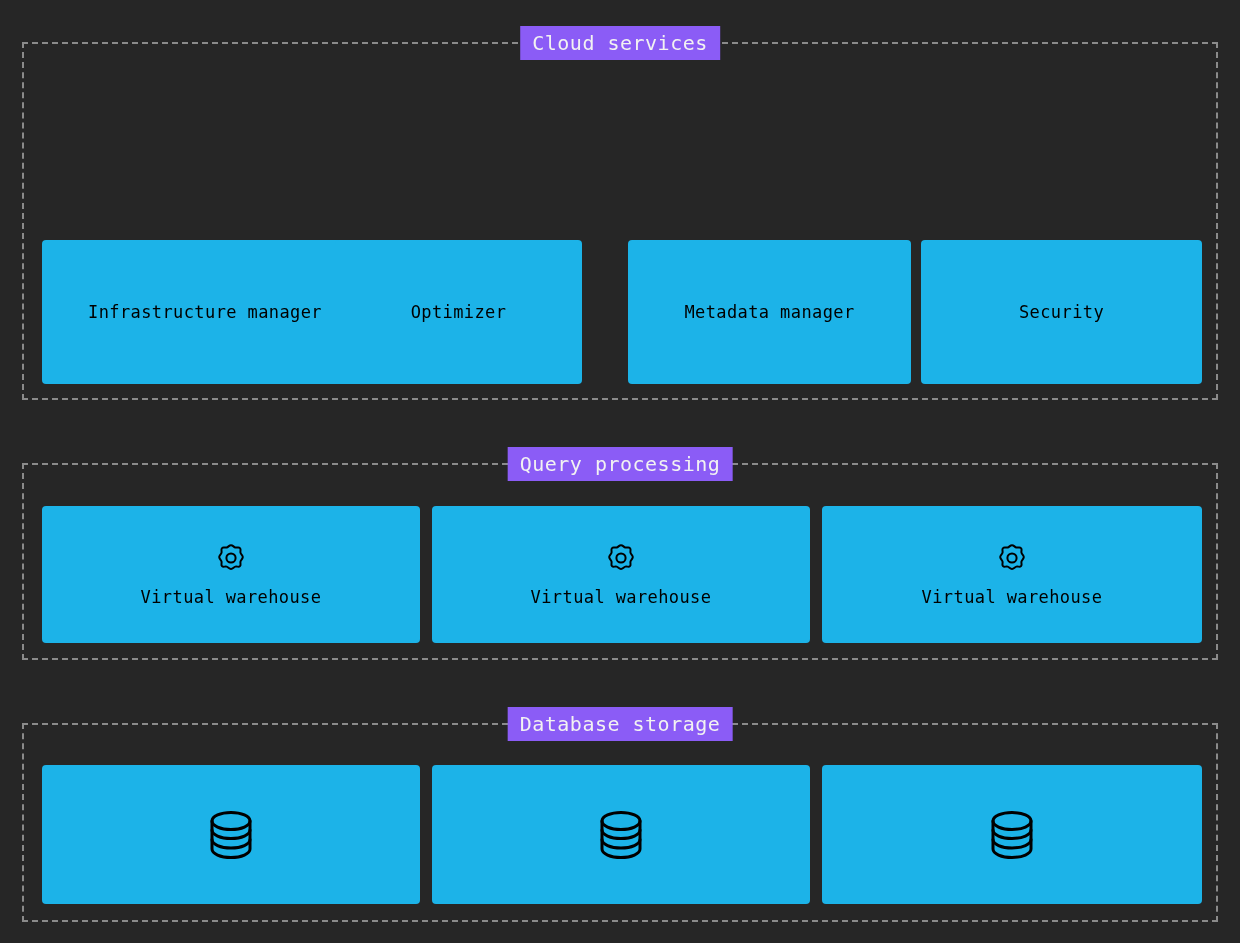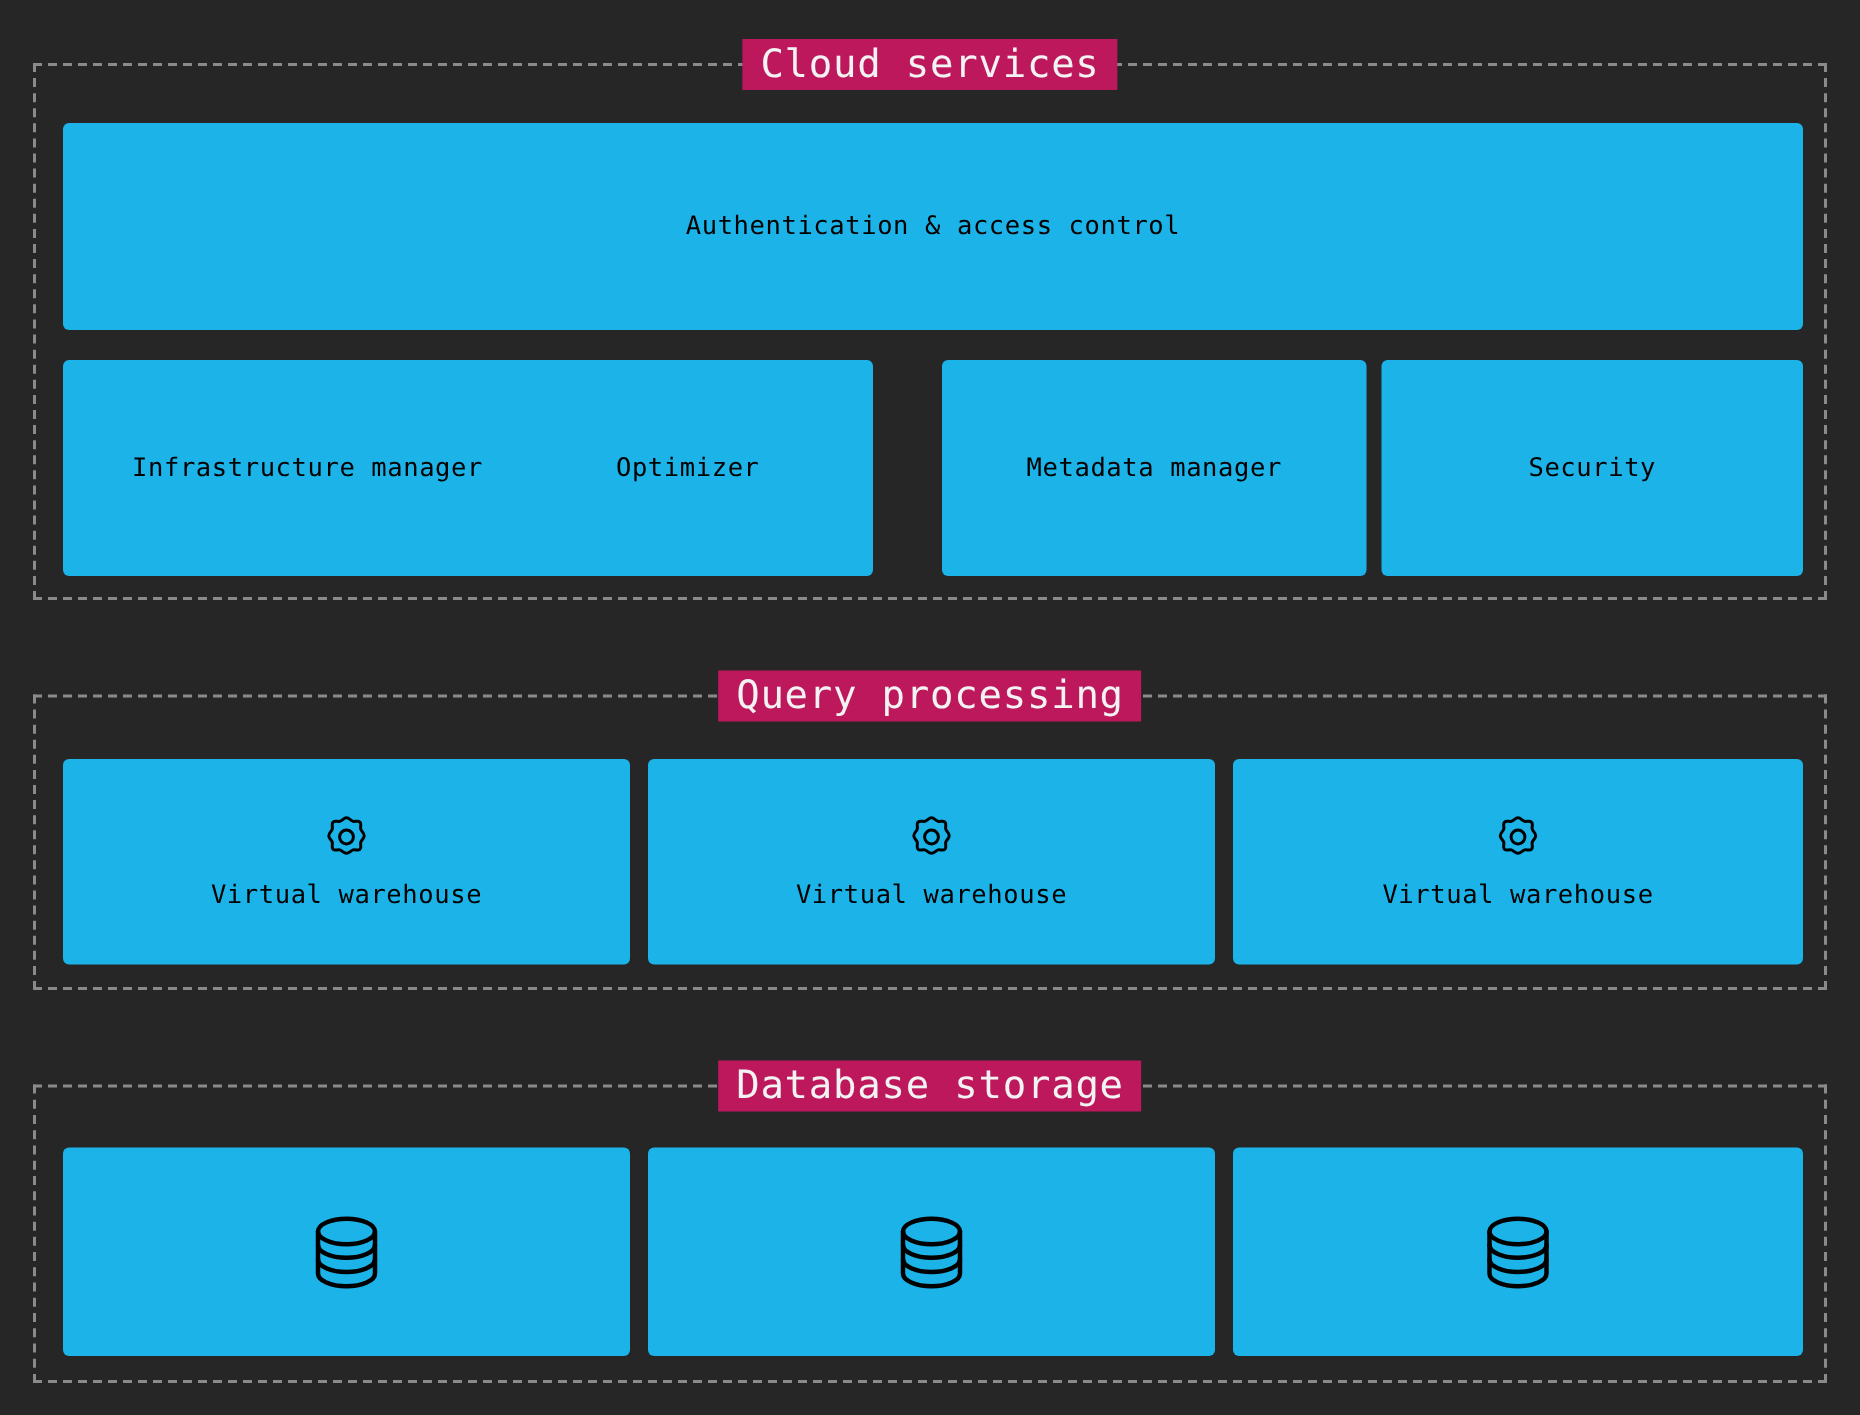--- a/index.html
+++ b/index.html
@@ -30,23 +30,23 @@
     box-sizing: border-box;
     border: 2px dashed #8a8a8a;
     background: transparent;
   }
 
   .group-title {
     position: absolute;
     top: -18px;
     left: 50%;
     transform: translateX(-50%);
-    background: #be185d;
+    background: #8b5cf6;
     color: #f2f2f2;
-    font-size: 26px;
+    font-size: 20px;
     line-height: 34px;
     letter-spacing: 0.5px;
     padding: 0 12px;
     white-space: nowrap;
     z-index: 5;
   }
 
   .group-inner {
     position: absolute;
     left: 0; top: 0;
@@ -110,23 +110,20 @@
 <body>
 
 <div class="diagram">
 
   <div class="group" id="group-cloud-services">
 
     <div class="group-title">Cloud services</div>
 
     <div class="group-inner">
 
-      <div class="node" id="node-auth">
-        <span class="node-label">Authentication &amp; access control</span>
-      </div>
 
       <div class="node" id="node-infra">
         <span class="node-label">Infrastructure manager</span>
       </div>
 
       <div class="node" id="node-optimizer">
         <span class="node-label">Optimizer</span>
       </div>
 
       <div class="node" id="node-security">

